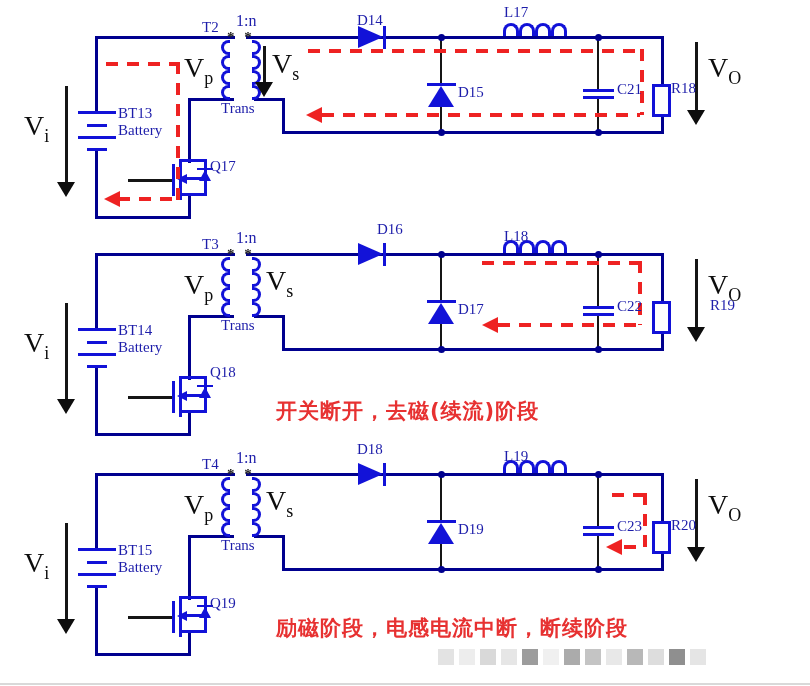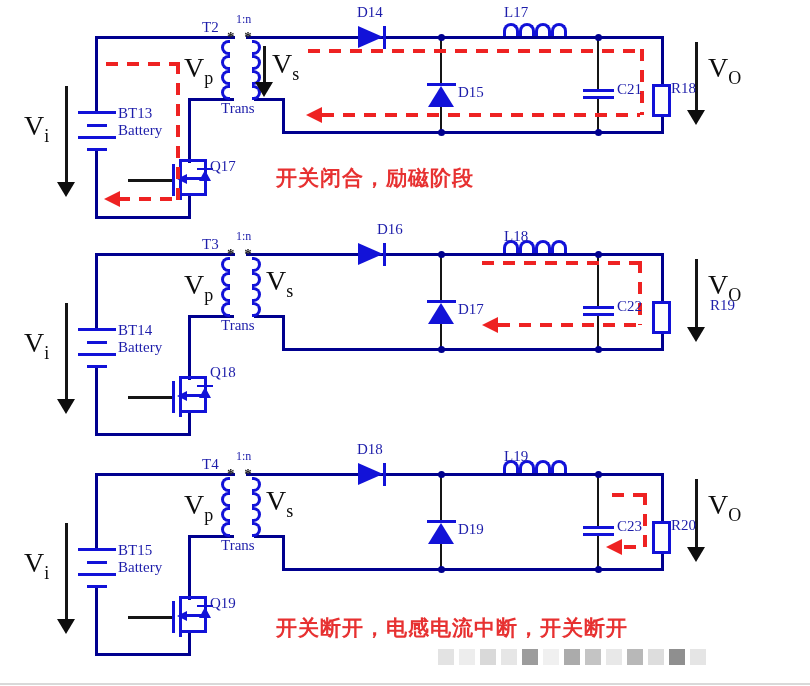--- a/index.html
+++ b/index.html
@@ -5,21 +5,21 @@
   html,body{margin:0;padding:0;background:#fff}
   #page{position:relative;width:810px;height:686px;background:#fff;overflow:hidden;font-family:"Liberation Serif",serif}
   .ckt{position:absolute;left:0;width:810px}
   .s1{top:0;height:217px}.s2{top:217px;height:220px}.s3{top:437px;height:230px}
   i{display:block;position:absolute;font-style:normal}
   .w{background:#00008f}
   .k{background:#151515}
   .c{background:#1212d8}
   .dot{width:7px;height:7px;border-radius:50%;background:#00008f}
   .lbl{position:absolute;font:15px "Liberation Serif",serif;color:#1d1daa;white-space:nowrap}
-  .sm{font-size:12px}
+  .sm{font-size:16px}
   .marks{color:#222;font-size:15px;font-weight:bold;letter-spacing:3px}
   .vlab{position:absolute;font-size:28px;color:#0d0d0d;white-space:nowrap}
   .vlab sub{font-size:18px;line-height:0}
   .cap{position:absolute;font-weight:700;font-size:21px;color:#e73131;
        font-family:"DejaVu Sans",sans-serif;white-space:nowrap;letter-spacing:1px}
   .rh{height:4px;background:repeating-linear-gradient(90deg,#ee2222 0 12px,transparent 12px 21px)}
   .rv{width:4px;background:repeating-linear-gradient(180deg,#ee2222 0 12px,transparent 12px 21px)}
   .ral{width:0;height:0;border:8px solid transparent;border-left:none;border-right:16px solid #ee2222}
   .bad{width:0;height:0;border:9px solid transparent;border-bottom:none;border-top:15px solid #0d0d0d}
   .tri-r{width:0;height:0;border:11px solid transparent;border-right:none;border-left:25px solid #1212d8}
@@ -119,30 +119,29 @@
     <i class="rh" style="left:322px;top:113px;width:318px"></i>
     <i class="ral" style="left:306px;top:107px"></i>
 
     <span class="lbl" style="left:202px;top:19px">T2</span>
     <span class="lbl sm" style="left:236px;top:12px">1:n</span>
     <span class="lbl marks" style="left:227px;top:29px">* *</span>
     <span class="lbl" style="left:221px;top:100px">Trans</span>
     <span class="lbl" style="left:118px;top:105px">BT13</span>
     <span class="lbl" style="left:118px;top:122px">Battery</span>
     <span class="lbl" style="left:210px;top:158px">Q17</span>
-    <span class="lbl" style="left:357px;top:4px">D14</span>
+    <span class="lbl" style="left:357px;top:12px">D14</span>
     <span class="lbl" style="left:458px;top:84px">D15</span>
     <span class="lbl" style="left:504px;top:4px">L17</span>
     <span class="lbl" style="left:617px;top:81px">C21</span>
     <span class="lbl" style="left:671px;top:80px">R18</span>
     <span class="vlab" style="left:184px;top:52px"><span>V</span><sub>p</sub></span>
     <span class="vlab" style="left:272px;top:48px"><span>V</span><sub>s</sub></span>
     <span class="vlab" style="left:24px;top:110px"><span>V</span><sub>i</sub></span>
     <span class="vlab" style="left:708px;top:52px"><span>V</span><sub>O</sub></span>
-    <span class="cap" style="left:276px;top:164px">开关闭合，励磁阶段</span>
   </div>
 
   <div class="ckt s2">
     <i class="w" style="left:95px;top:36px;width:140px;height:3px"></i>
     <i class="w" style="left:246px;top:36px;width:418px;height:3px"></i>
     <i class="w" style="left:95px;top:36px;width:3px;height:78px"></i>
     <i class="w" style="left:95px;top:151px;width:3px;height:68px"></i>
     <i class="w" style="left:95px;top:216px;width:96px;height:3px"></i>
     <i class="w" style="left:188px;top:98px;width:3px;height:65px"></i>
     <i class="w" style="left:188px;top:98px;width:46px;height:3px"></i>
@@ -211,20 +210,21 @@
     <span class="lbl" style="left:210px;top:147px">Q18</span>
     <span class="lbl" style="left:377px;top:4px">D16</span>
     <span class="lbl" style="left:458px;top:84px">D17</span>
     <span class="lbl" style="left:504px;top:11px">L18</span>
     <span class="lbl" style="left:617px;top:81px">C22</span>
     <span class="lbl" style="left:710px;top:80px">R19</span>
     <span class="vlab" style="left:184px;top:52px"><span>V</span><sub>p</sub></span>
     <span class="vlab" style="left:266px;top:48px"><span>V</span><sub>s</sub></span>
     <span class="vlab" style="left:24px;top:110px"><span>V</span><sub>i</sub></span>
     <span class="vlab" style="left:708px;top:52px"><span>V</span><sub>O</sub></span>
+    <span class="cap" style="left:276px;top:180px">开关断开，去磁(续流)阶段</span>
   </div>
 
   <div class="ckt s3">
     <i class="w" style="left:95px;top:36px;width:140px;height:3px"></i>
     <i class="w" style="left:246px;top:36px;width:418px;height:3px"></i>
     <i class="w" style="left:95px;top:36px;width:3px;height:78px"></i>
     <i class="w" style="left:95px;top:151px;width:3px;height:68px"></i>
     <i class="w" style="left:95px;top:216px;width:96px;height:3px"></i>
     <i class="w" style="left:188px;top:98px;width:3px;height:65px"></i>
     <i class="w" style="left:188px;top:98px;width:46px;height:3px"></i>
@@ -293,21 +293,21 @@
     <span class="lbl" style="left:210px;top:158px">Q19</span>
     <span class="lbl" style="left:357px;top:4px">D18</span>
     <span class="lbl" style="left:458px;top:84px">D19</span>
     <span class="lbl" style="left:504px;top:11px">L19</span>
     <span class="lbl" style="left:617px;top:81px">C23</span>
     <span class="lbl" style="left:671px;top:80px">R20</span>
     <span class="vlab" style="left:184px;top:52px"><span>V</span><sub>p</sub></span>
     <span class="vlab" style="left:266px;top:48px"><span>V</span><sub>s</sub></span>
     <span class="vlab" style="left:24px;top:110px"><span>V</span><sub>i</sub></span>
     <span class="vlab" style="left:708px;top:52px"><span>V</span><sub>O</sub></span>
-    <span class="cap" style="left:276px;top:177px">开关断开，电感电流中断，开关断开</span>
+    <span class="cap" style="left:276px;top:177px">励磁阶段，电感电流中断，断续阶段</span>
   </div>
 
   <div class="wm">
       <i class="wmb" style="background: rgb(227, 227, 227);"></i>
       <i class="wmb" style="background: rgb(237, 237, 237);"></i>
       <i class="wmb" style="background: rgb(217, 217, 217);"></i>
       <i class="wmb" style="background: rgb(230, 230, 230);"></i>
       <i class="wmb" style="background: rgb(156, 156, 156);"></i>
       <i class="wmb" style="background: rgb(240, 240, 240);"></i>
       <i class="wmb" style="background: rgb(171, 171, 171);"></i>

